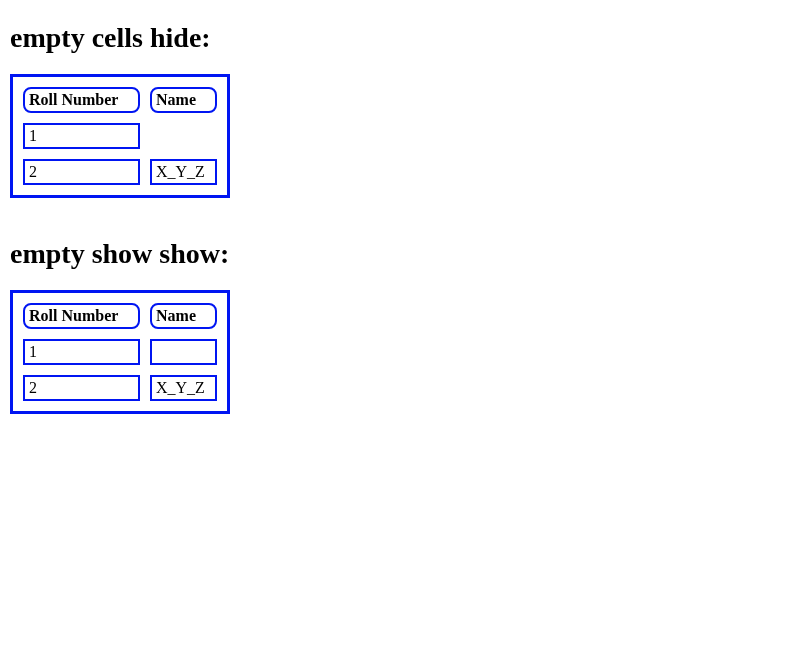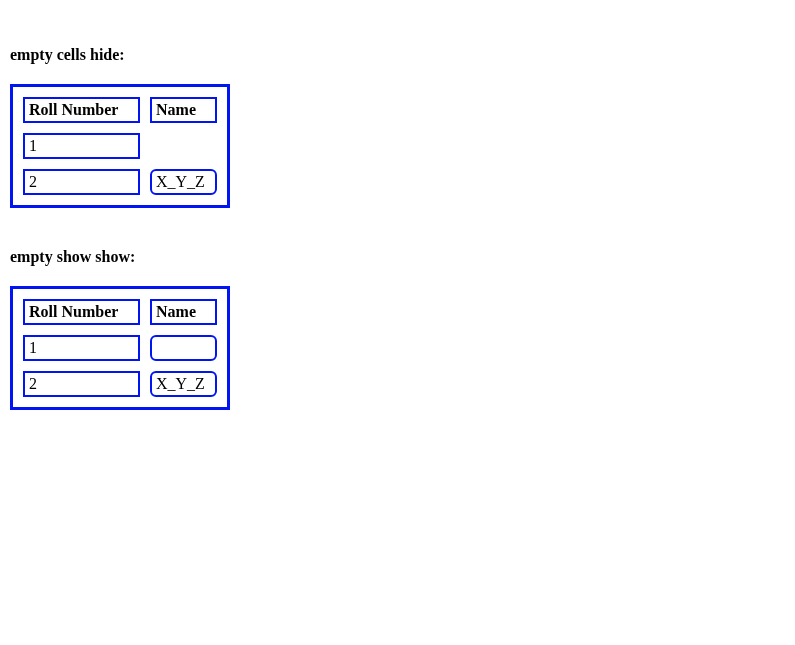--- a/index.html
+++ b/index.html
@@ -2,51 +2,51 @@
 <html><head>
   <meta charset="utf-8">
   <style>
     body {
       font-family: "Times New Roman", Times, serif;
       margin: 0;
       padding: 10px;
       background: #ffffff;
     }
     h2 {
-      font-size: 16px;
+      font-size: 28px;
       font-weight: bold;
-      margin: 36px 0 20px 0;
+      margin: 12px 0 20px 0;
     }
     table {
       border: 3px solid #0015f2;
       border-collapse: separate;
       border-spacing: 10px;
       margin-bottom: 40px;
     }
     th, td {
       border: 2px solid #0015f2;
       padding: 2px 4px;
       text-align: left;
       font-size: 16px;
     }
     th {
       font-weight: bold;
+      border-radius: 8px;
     }
     table.hide-empty {
       empty-cells: hide;
     }
     table.show-empty {
       empty-cells: show;
     }
     td.roll {
       min-width: 105px;
     }
     td.name {
       min-width: 55px;
-      border-radius: 6px;
     }
   </style>
 </head>
 <body>
 
 <h2>empty cells hide:</h2>
 
 <table class="hide-empty">
   <tbody>
       <tr>

